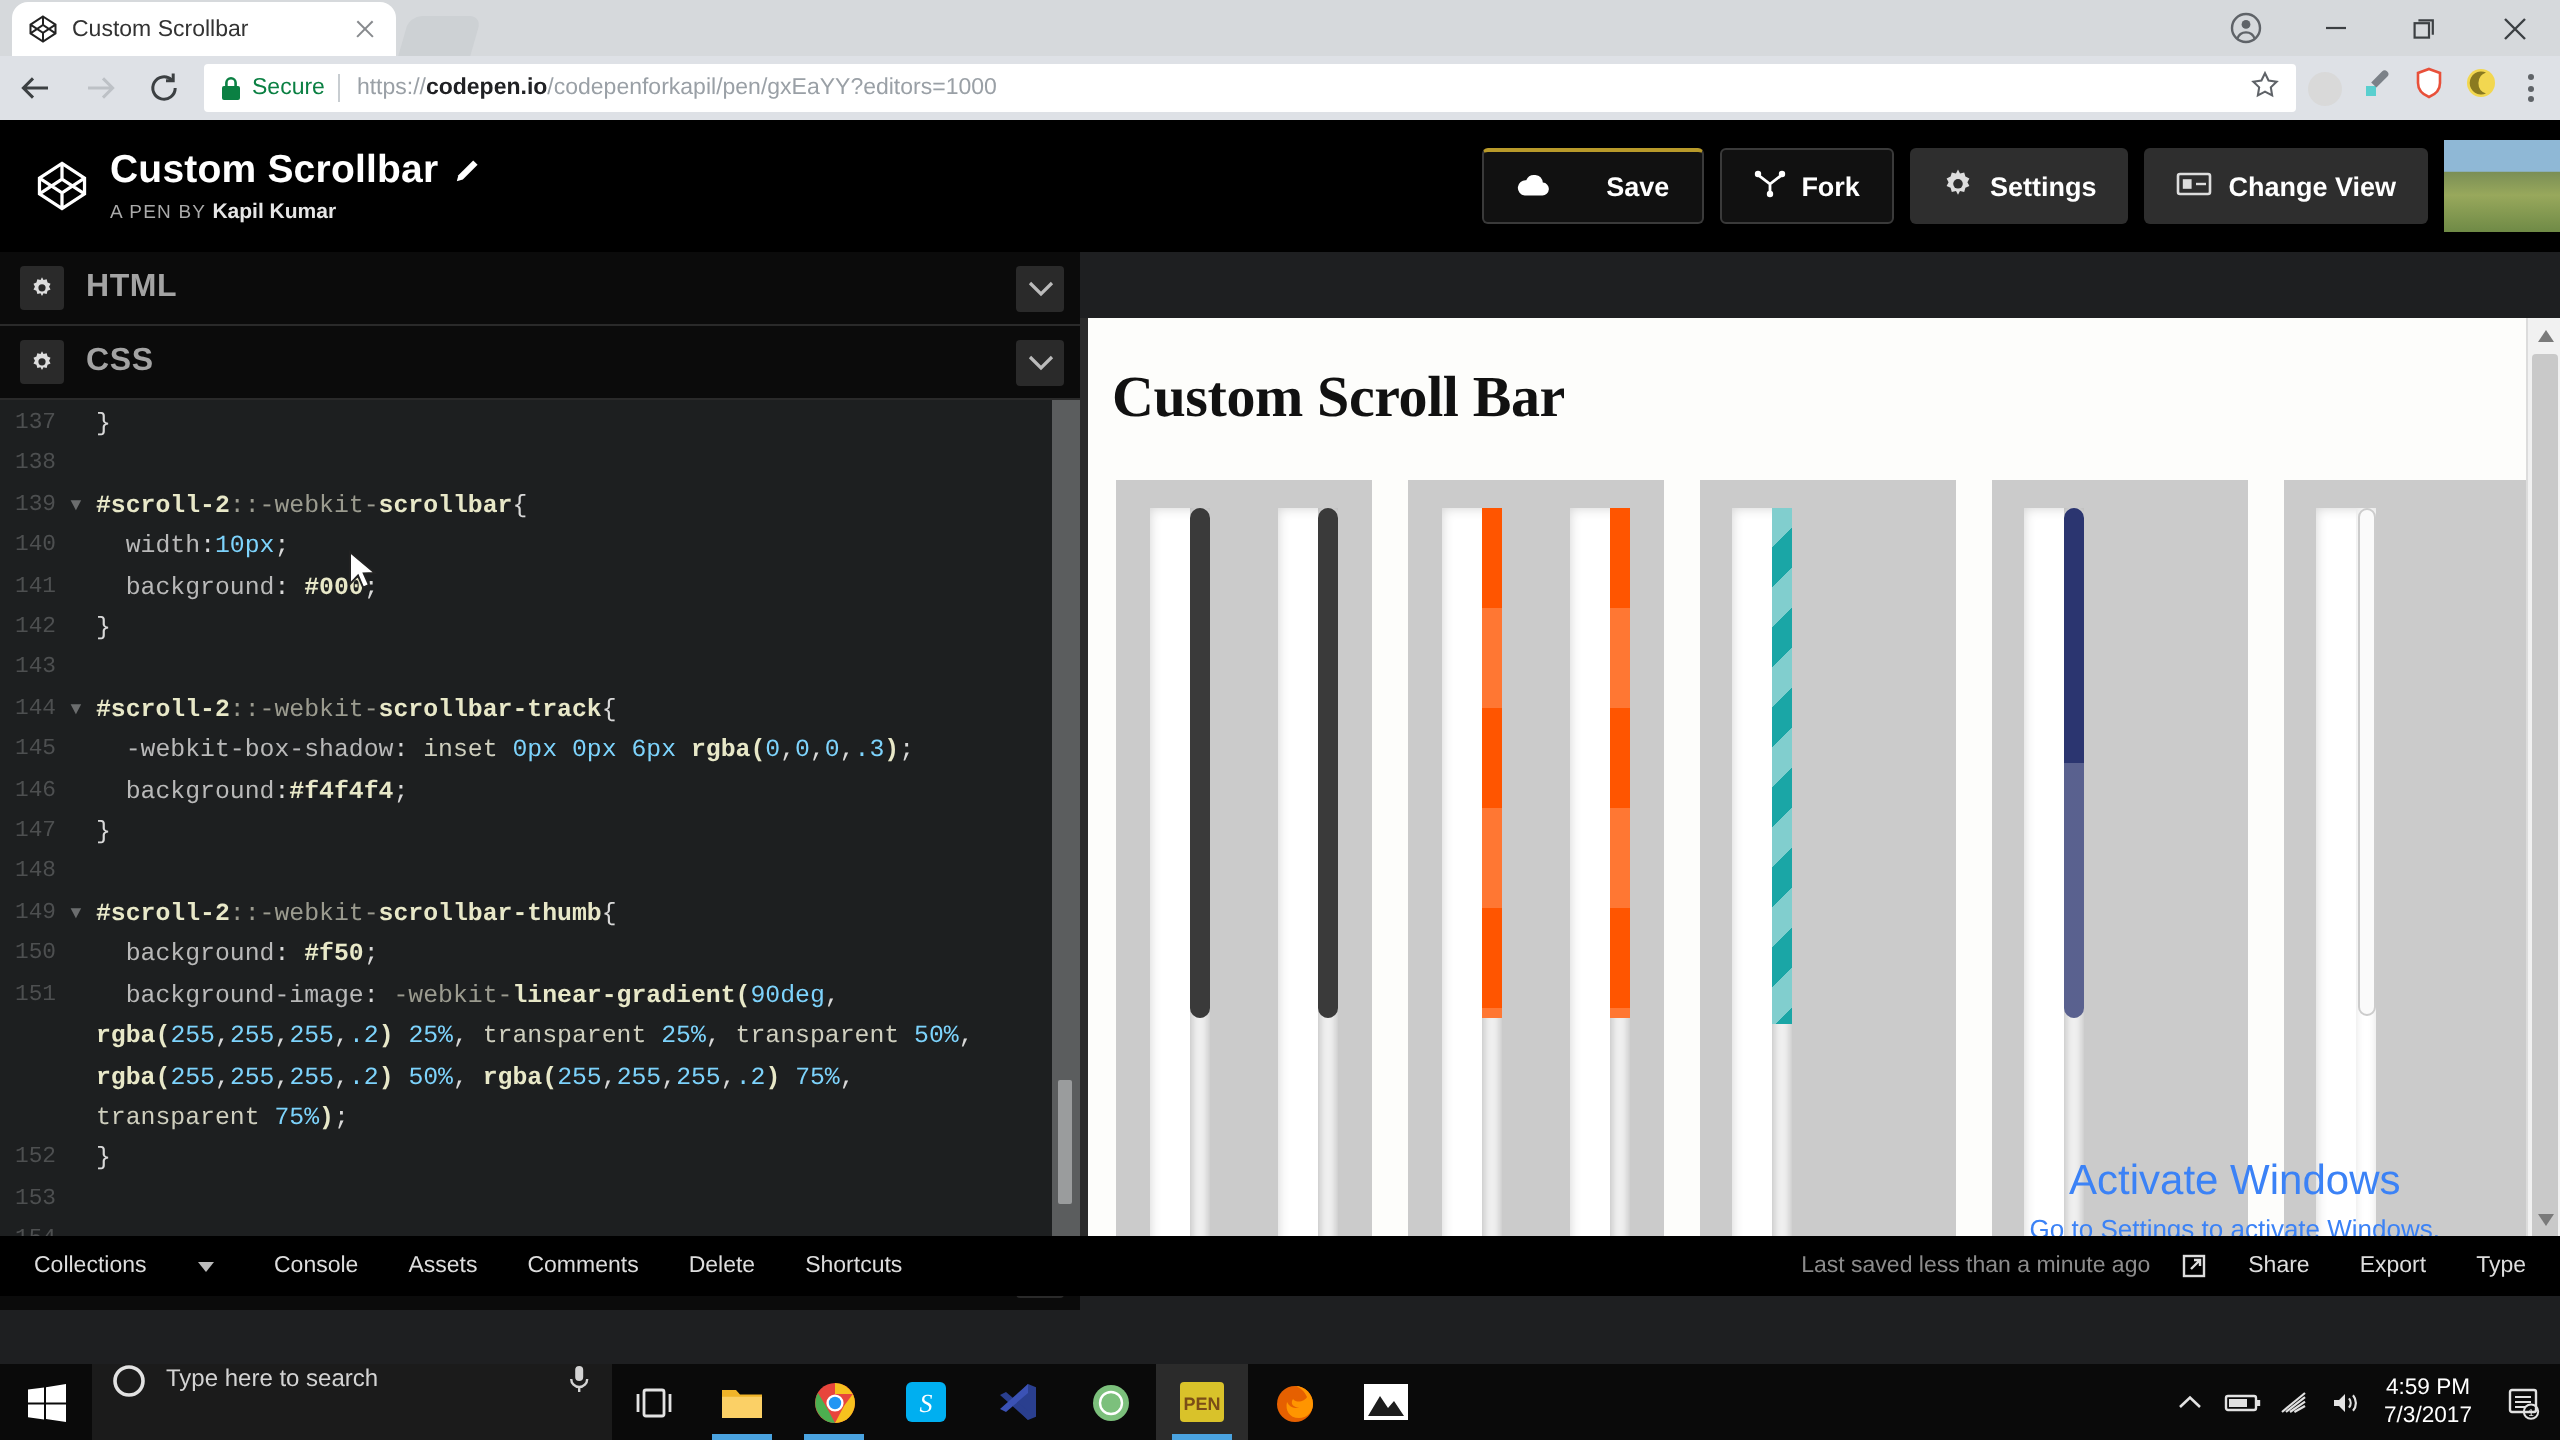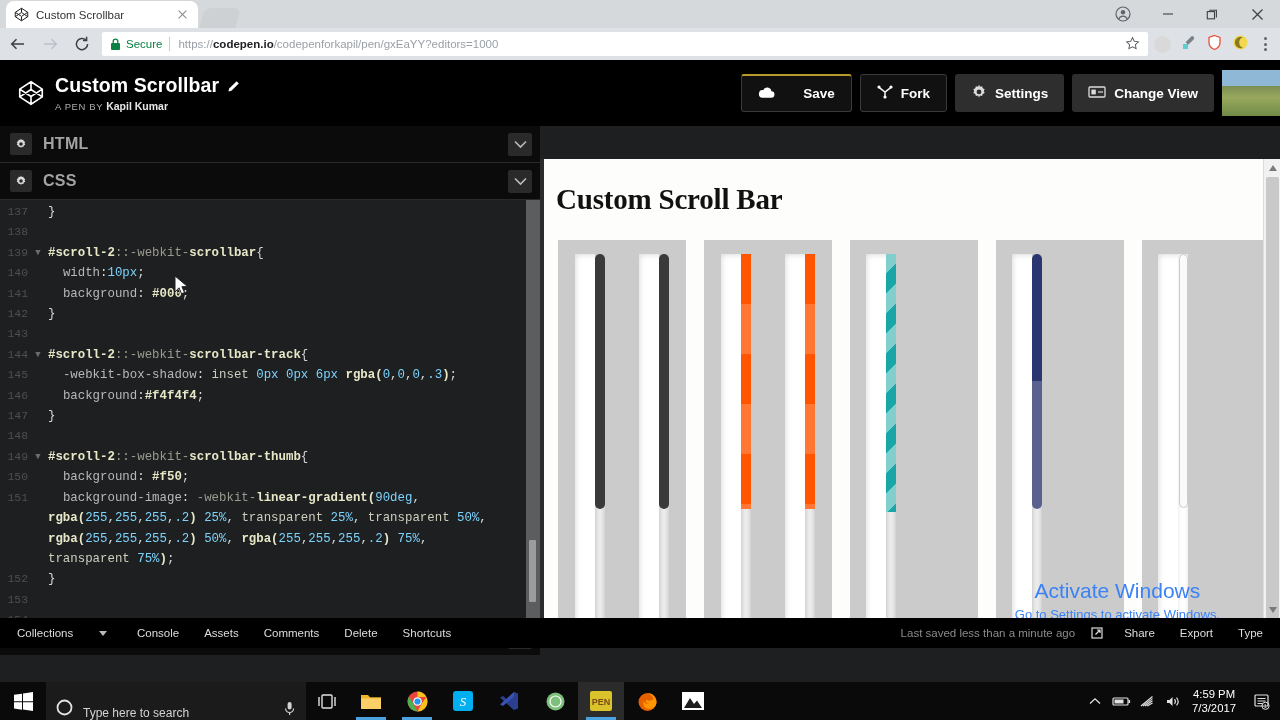--- a/index.html
+++ b/index.html
@@ -159,21 +159,21 @@
   .fright { position:absolute; right:8px; display:flex; align-items:center; gap:7px; }
   .saved { color:#8b8b8b; font-size:11.5px; margin-right:4px; }
   .sqbtn { width:22px; height:20px; background:#000; border-radius:2px; display:flex; align-items:center; justify-content:center; }
 
   
   .cursor { position:absolute; left:174px; top:149px; z-index:50; }
 
   
   #taskbar { position:absolute; left:0; top:682px; width:1280px; height:38px; background:#0a0a0a; display:flex; align-items:center; }
   .startbtn { width:46px; height:38px; display:flex; align-items:center; justify-content:center; }
-  .searchbox { width:260px; height:38px; background:#1b1b1b; display:flex; align-items:flex-end; padding:0 10px; gap:10px; }
+  .searchbox { width:260px; height:38px; background:#1b1b1b; display:flex; align-items:flex-start; padding:0 10px; gap:10px; }
   .searchtxt { color:#d3d3d3; font-size:12px; }
   .mic { margin-left:auto; }
   .taskview { width:42px; height:38px; display:flex; align-items:center; justify-content:center; }
   .tbicons { display:flex; align-items:center; }
   .tbi { width:46px; height:38px; display:flex; align-items:center; justify-content:center; position:relative; }
   .tbi.active { background:#2b2b2b; }
   .tbi .uline { position:absolute; bottom:0; left:8px; right:8px; height:3px; background:#4aa3e0; }
   .tray { margin-left:auto; display:flex; align-items:center; gap:0; padding-right:4px; }
   .tray .ti { width:26px; height:38px; display:flex; align-items:center; justify-content:center; }
   .clock { color:#fff; font-size:11.3px; text-align:center; line-height:1.28; padding:0 10px 0 6px; }

